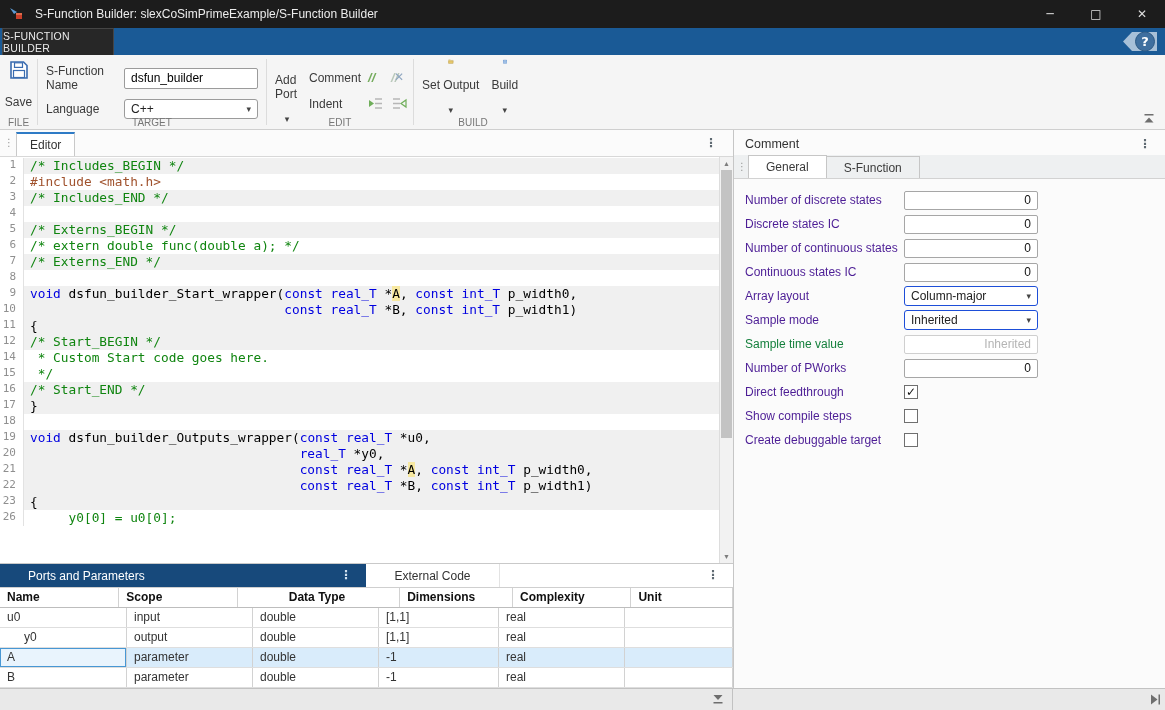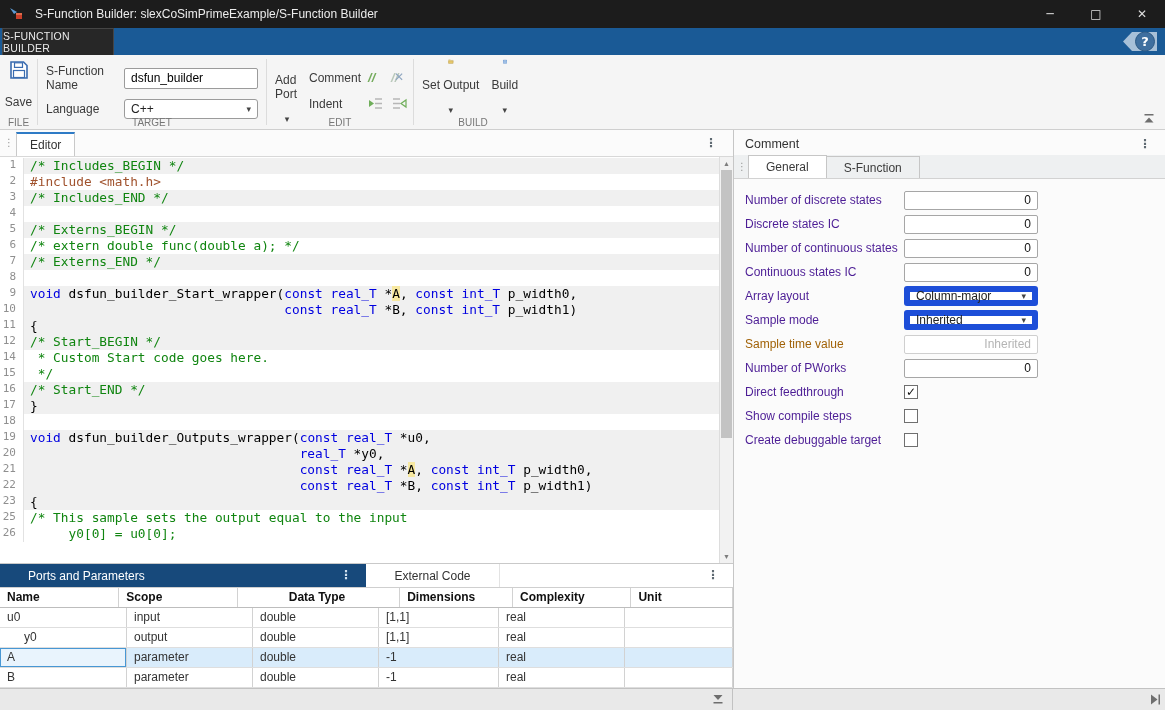--- a/index.html
+++ b/index.html
@@ -82,23 +82,23 @@
   .sheader .kebab{margin-left:auto;}
   .stabbar{height:24px;background:#eef0f1;border-bottom:1px solid #d2d2d2;display:flex;align-items:flex-end;padding-left:14px;position:relative;flex:none;}
   .stabbar .grip{position:absolute;left:3px;top:7px;}
   .stab{height:22px;display:flex;align-items:center;padding:0 17px;font-size:12px;color:#3a3a3a;border:1px solid #c6c6c6;border-bottom:none;background:#eef0f1;}
   .stab.active{background:#fff;height:23px;}
   .stab + .stab{border-left:none;}
   .sform{padding-top:9px;}
   .srow{display:flex;align-items:center;height:24px;padding-left:11px;}
   .slabel{width:159px;flex:none;font-size:12px;color:#4c1d95;}
   input.sin{width:134px;height:19px;border:1px solid #a6a6a6;border-radius:2px;text-align:right;font:12px "Liberation Sans","DejaVu Sans",sans-serif;padding:0 6px;background:#fff;color:#111;}
-  .srow.disabled .slabel{color:#a16207;}
+  .srow.disabled .slabel{color:#15803d;}
   .srow.disabled input.sin{border-color:#cfcfcf;color:#b4b4b4;}
-  .scombo{height:20px;width:134px;border:6px solid #1d4ed8;border-radius:3px;background:#fff;display:flex;align-items:center;padding:0 6px;font-size:12px;color:#222;}
+  .scombo{height:20px;width:134px;border:1px solid #1d4ed8;border-radius:3px;background:#fff;display:flex;align-items:center;padding:8px 6px;font-size:12px;color:#222;}
   .scombo .caret{margin-left:auto;font-size:9px;color:#444;}
   .scheck{width:14px;height:14px;border:1px solid #6f6f6f;background:#fff;font-size:12px;line-height:12px;text-align:center;color:#111;}
 
   
   .statusbar{position:absolute;left:0;bottom:0;width:100%;height:22px;background:#e9e9e9;border-top:1px solid #c2c2c2;display:flex;}
   .sb-left{width:733px;flex:none;border-right:1px solid #c2c2c2;position:relative;}
   .sb-left .panel-collapse{position:absolute;right:8px;top:5px;}
   .sb-right{flex:1;position:relative;}
   .sb-right .panel-expand{position:absolute;right:4px;top:5px;}
 </style>
@@ -309,24 +309,20 @@
                 <span class="ln">21</span>
                 <span class="ct"><span class="tok-p">                                   </span><span class="tok-k">const</span><span class="tok-p"> </span><span class="tok-k">real_T</span><span class="tok-p"> *</span><span class="tok-h">A</span><span class="tok-p">, </span><span class="tok-k">const</span><span class="tok-p"> </span><span class="tok-k">int_T</span><span class="tok-p"> p_width0,</span></span>
               </div>
               <div class="code-line protected">
                 <span class="ln">22</span>
                 <span class="ct"><span class="tok-p">                                   </span><span class="tok-k">const</span><span class="tok-p"> </span><span class="tok-k">real_T</span><span class="tok-p"> *B, </span><span class="tok-k">const</span><span class="tok-p"> </span><span class="tok-k">int_T</span><span class="tok-p"> p_width1)</span></span>
               </div>
               <div class="code-line protected">
                 <span class="ln">23</span>
                 <span class="ct"><span class="tok-p">{</span></span>
-              </div>
-              <div class="code-line">
-                <span class="ln">25</span>
-                <span class="ct"><span class="tok-c">/* This sample sets the output equal to the input</span></span>
               </div>
               <div class="code-line">
                 <span class="ln">26</span>
                 <span class="ct"><span class="tok-c">     y0[0] = u0[0];</span></span>
               </div>
             </div>
           <div class="vscroll">
             <div class="sarrow">▲</div>
             <div class="sthumb"></div>
             <div class="sarrow down">▼</div>

